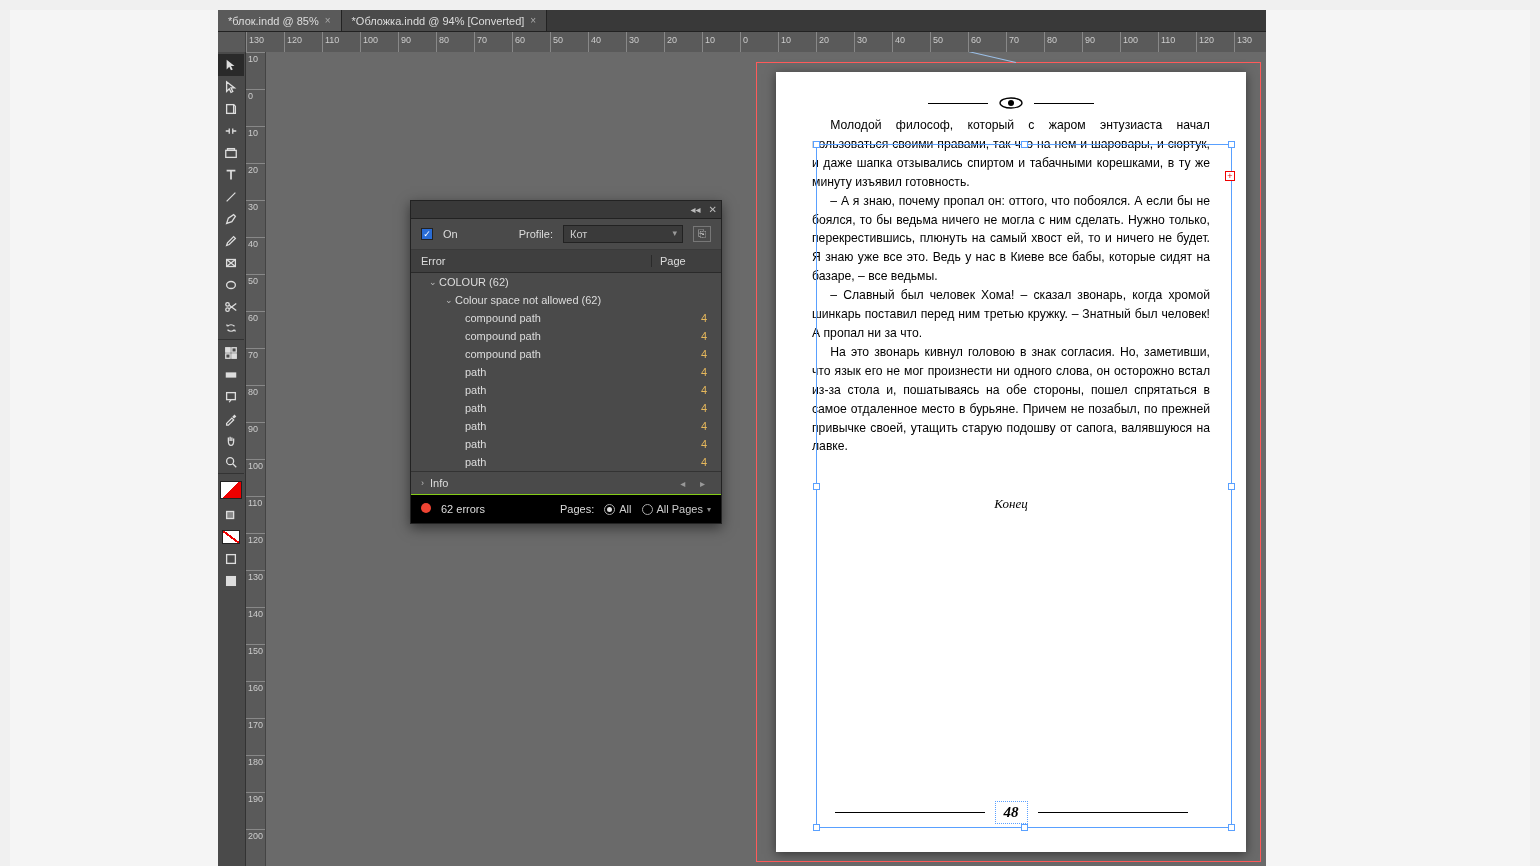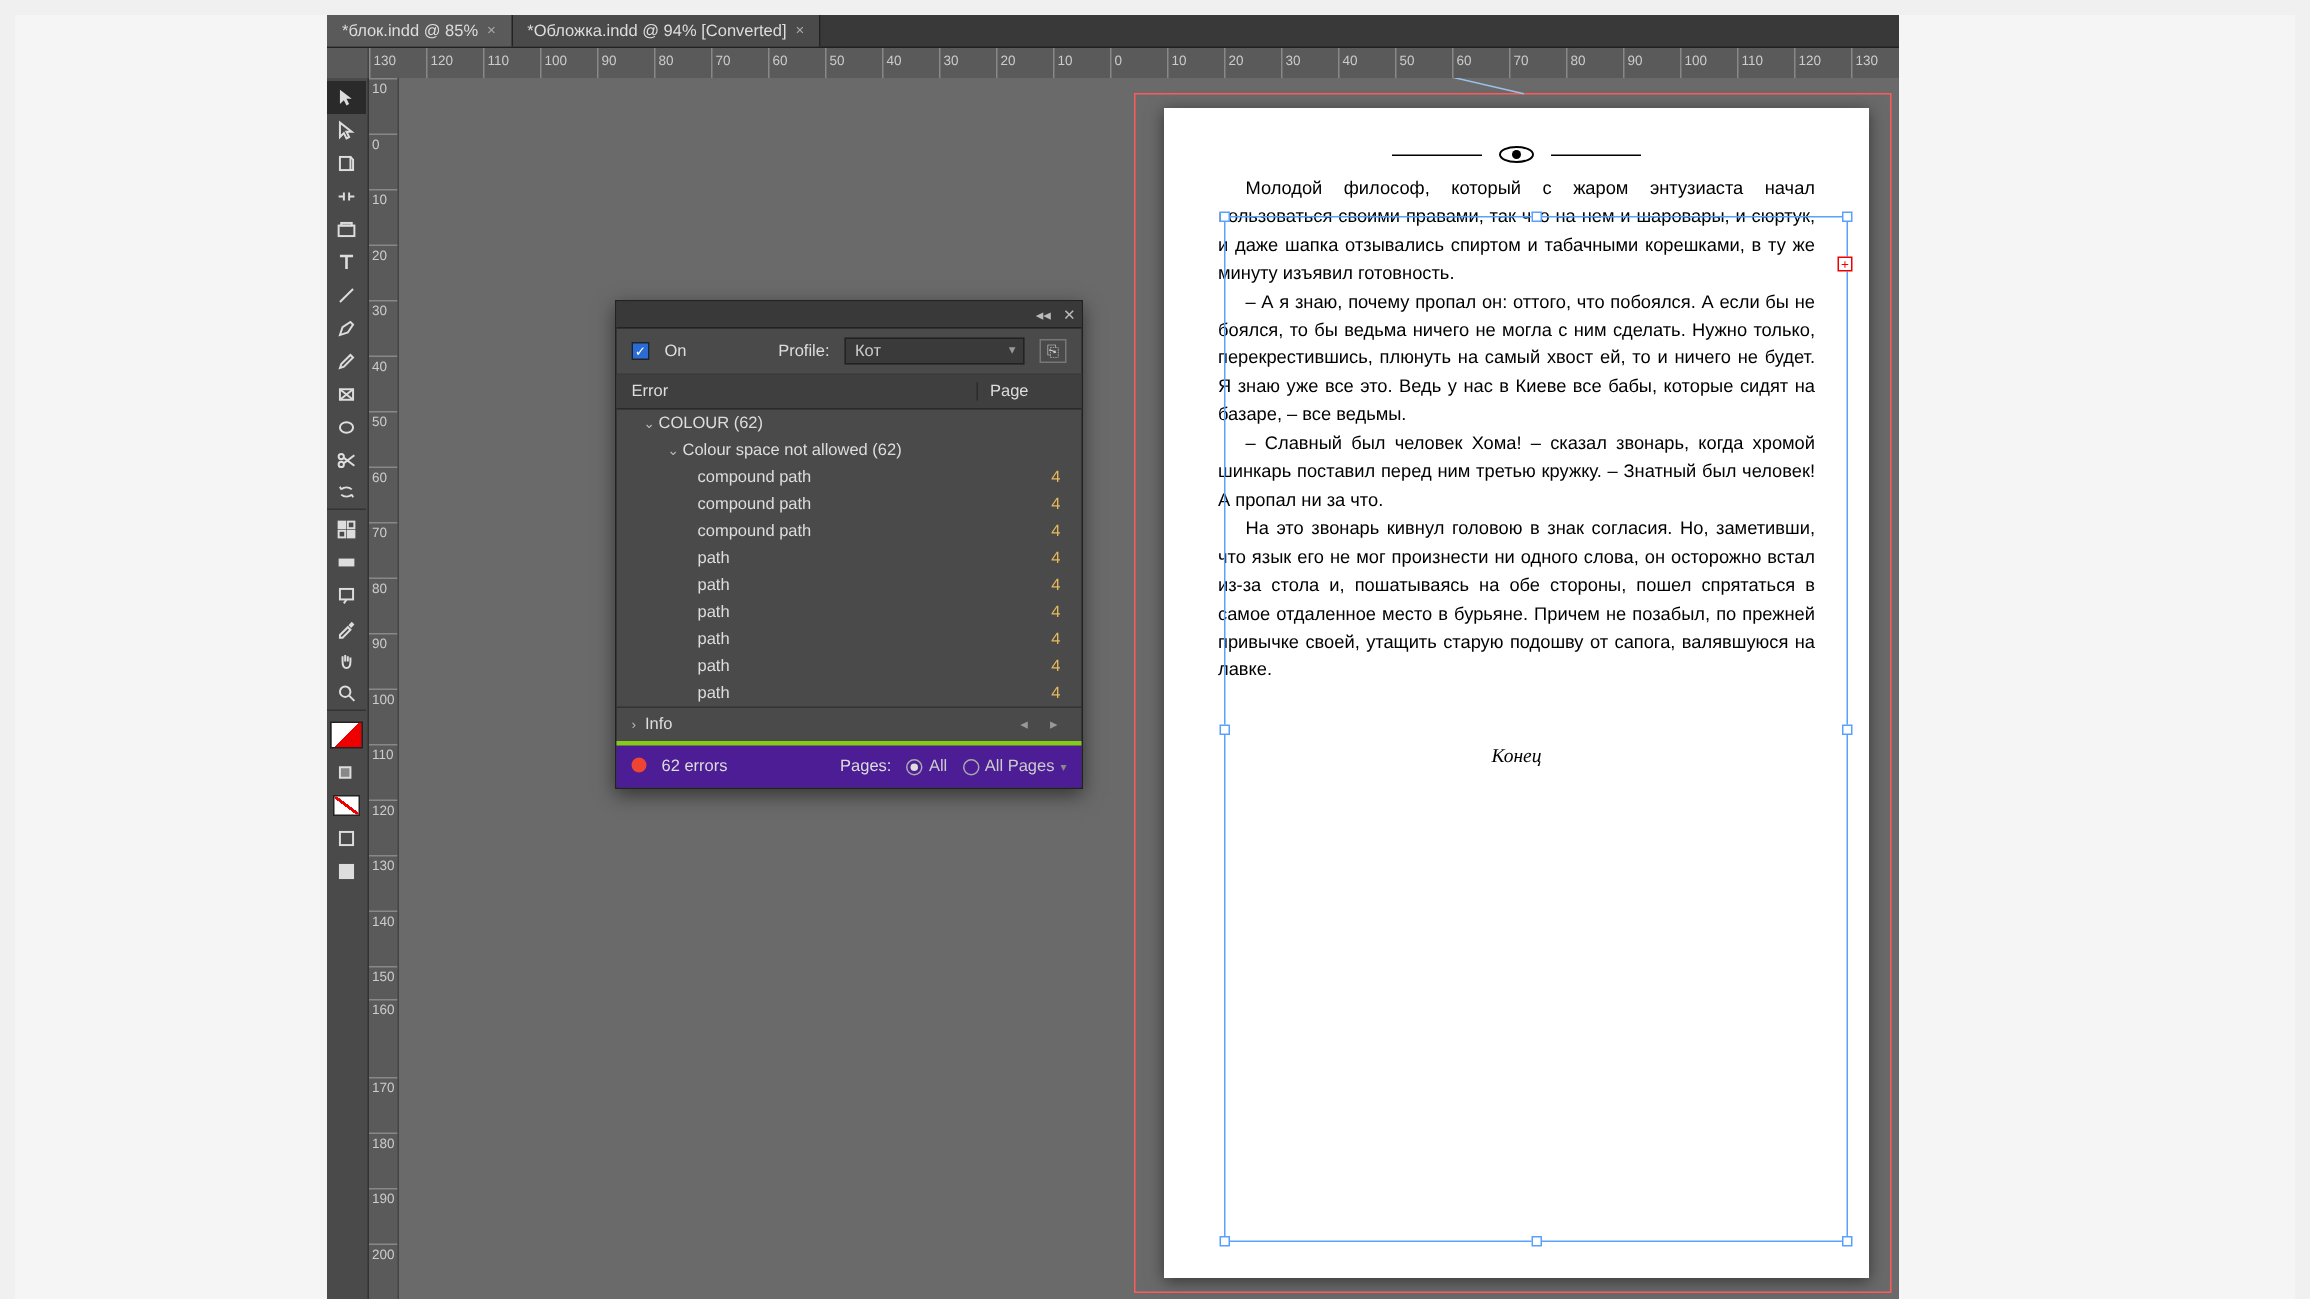--- a/index.html
+++ b/index.html
@@ -75,21 +75,21 @@
 .error-list::-webkit-scrollbar-track { background:#3a3a3a; }
 .error-list::-webkit-scrollbar-thumb { background:#666; border-radius:4px; }
 .error-item { display: flex; padding: 3px 10px; font-size: 11px; align-items: center; cursor: pointer; }
 .error-item .chev { width: 10px; font-size: 9px; color: #bbb; }
 .error-item .label { flex: 1; }
 .error-item .page { width: 50px; text-align: right; color: #e6b85c; padding-right: 4px; }
 .indent-1 { padding-left: 18px; } .indent-2 { padding-left: 34px; } .indent-3 { padding-left: 54px; }
 .info-row { display:flex; align-items:center; padding:5px 10px; border-top:1px solid #333; justify-content:space-between; }
 .info-row .chev { font-size:9px; color:#bbb; margin-right:6px; }
 .nav-arrows { color:#999; letter-spacing:6px; font-size:10px; }
-.panel-footer { display: flex; align-items: flex-start; padding: 8px 10px; gap: 10px; border-top: 3px solid #84cc16; background: #4c1d95; }
+.panel-footer { display: flex; align-items: flex-start; padding: 8px 10px; gap: 10px; border-top: 1px solid #84cc16; background: #000000; }
 .err-dot { width: 10px; height: 10px; border-radius: 50%; background: #e43; }
 .radio { width:11px; height:11px; border:1px solid #aaa; border-radius:50%; display:inline-flex; align-items:center; justify-content:center; }
 .radio.checked::after { content:""; width:5px; height:5px; background:#ddd; border-radius:50%; }
 .footer-sel { color:#ccc; font-size:11px; display:flex; align-items:center; gap:4px; }
 </style>
 </head>
 <body>
 
 <div class="app-container">
   <div class="indd-app">
@@ -280,21 +280,21 @@
           <div class="tick" style="top: 259px;">60</div>
           <div class="tick" style="top: 296px;">70</div>
           <div class="tick" style="top: 333px;">80</div>
           <div class="tick" style="top: 370px;">90</div>
           <div class="tick" style="top: 407px;">100</div>
           <div class="tick" style="top: 444px;">110</div>
           <div class="tick" style="top: 481px;">120</div>
           <div class="tick" style="top: 518px;">130</div>
           <div class="tick" style="top: 555px;">140</div>
           <div class="tick" style="top: 592px;">150</div>
-          <div class="tick" style="top: 614px;">160</div>
+          <div class="tick" style="top: 629px;">160</div>
           <div class="tick" style="top: 666px;">170</div>
           <div class="tick" style="top: 703px;">180</div>
           <div class="tick" style="top: 740px;">190</div>
           <div class="tick" style="top: 777px;">200</div>
         </div>
 
       <div class="canvas-area">
 
         <div class="doc-page">
           <div class="page-bleed"></div>
@@ -310,20 +310,25 @@
           </div>
 
           <div class="page-text">
             <p>Молодой философ, который с жаром энтузиаста начал пользоваться своими правами, так что на нем и шаровары, и сюртук, и даже шапка отзывались спиртом и табачными корешками, в ту же минуту изъявил готовность.</p>
             <p>– А я знаю, почему пропал он: оттого, что побоялся. А если бы не боялся, то бы ведьма ничего не могла с ним сделать. Нужно только, перекрестившись, плюнуть на самый хвост ей, то и ничего не будет. Я знаю уже все это. Ведь у нас в Киеве все бабы, которые сидят на базаре, – все ведьмы.</p>
             <p>– Славный был человек Хома! – сказал звонарь, когда хромой шинкарь поставил перед ним третью кружку. – Знатный был человек! А пропал ни за что.</p>
             <p>На это звонарь кивнул головою в знак согласия. Но, заметивши, что язык его не мог произнести ни одного слова, он осторожно встал из-за стола и, пошатываясь на обе стороны, пошел спрятаться в самое отдаленное место в бурьяне. Причем не позабыл, по прежней привычке своей, утащить старую подошву от сапога, валявшуюся на лавке.</p>
             <div class="page-end">Конец</div>
           </div>
 
+          <div class="page-num-area">
+            <div class="orn-line long"></div>
+            <div class="page-num">48</div>
+            <div class="orn-line long"></div>
+          </div>
 
           <div class="sel-frame">
             <div class="sel-handle sh-tl"></div>
             <div class="sel-handle sh-tm"></div>
             <div class="sel-handle sh-tr"></div>
             <div class="sel-handle sh-ml"></div>
             <div class="sel-handle sh-mr"></div>
             <div class="sel-handle sh-bl"></div>
             <div class="sel-handle sh-bm"></div>
             <div class="sel-handle sh-br"></div>

